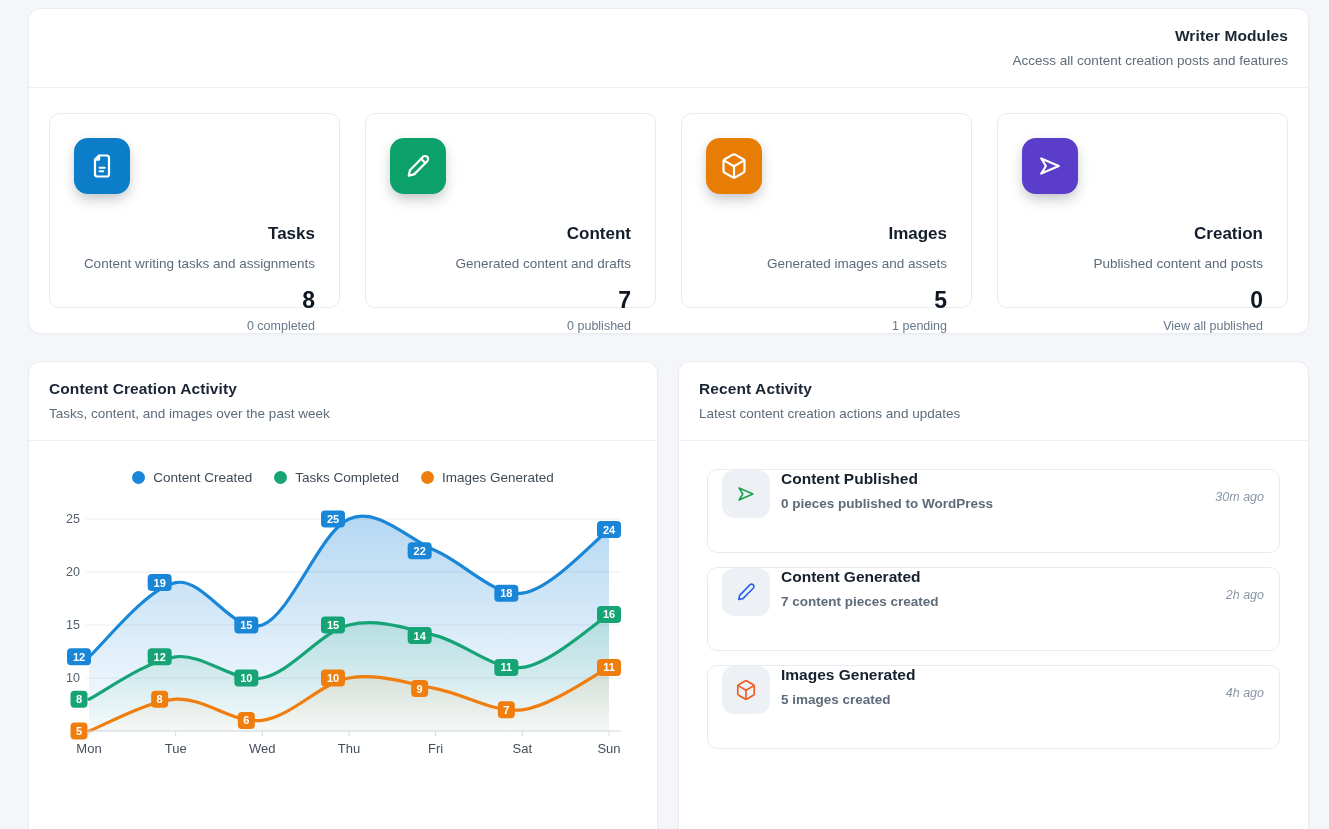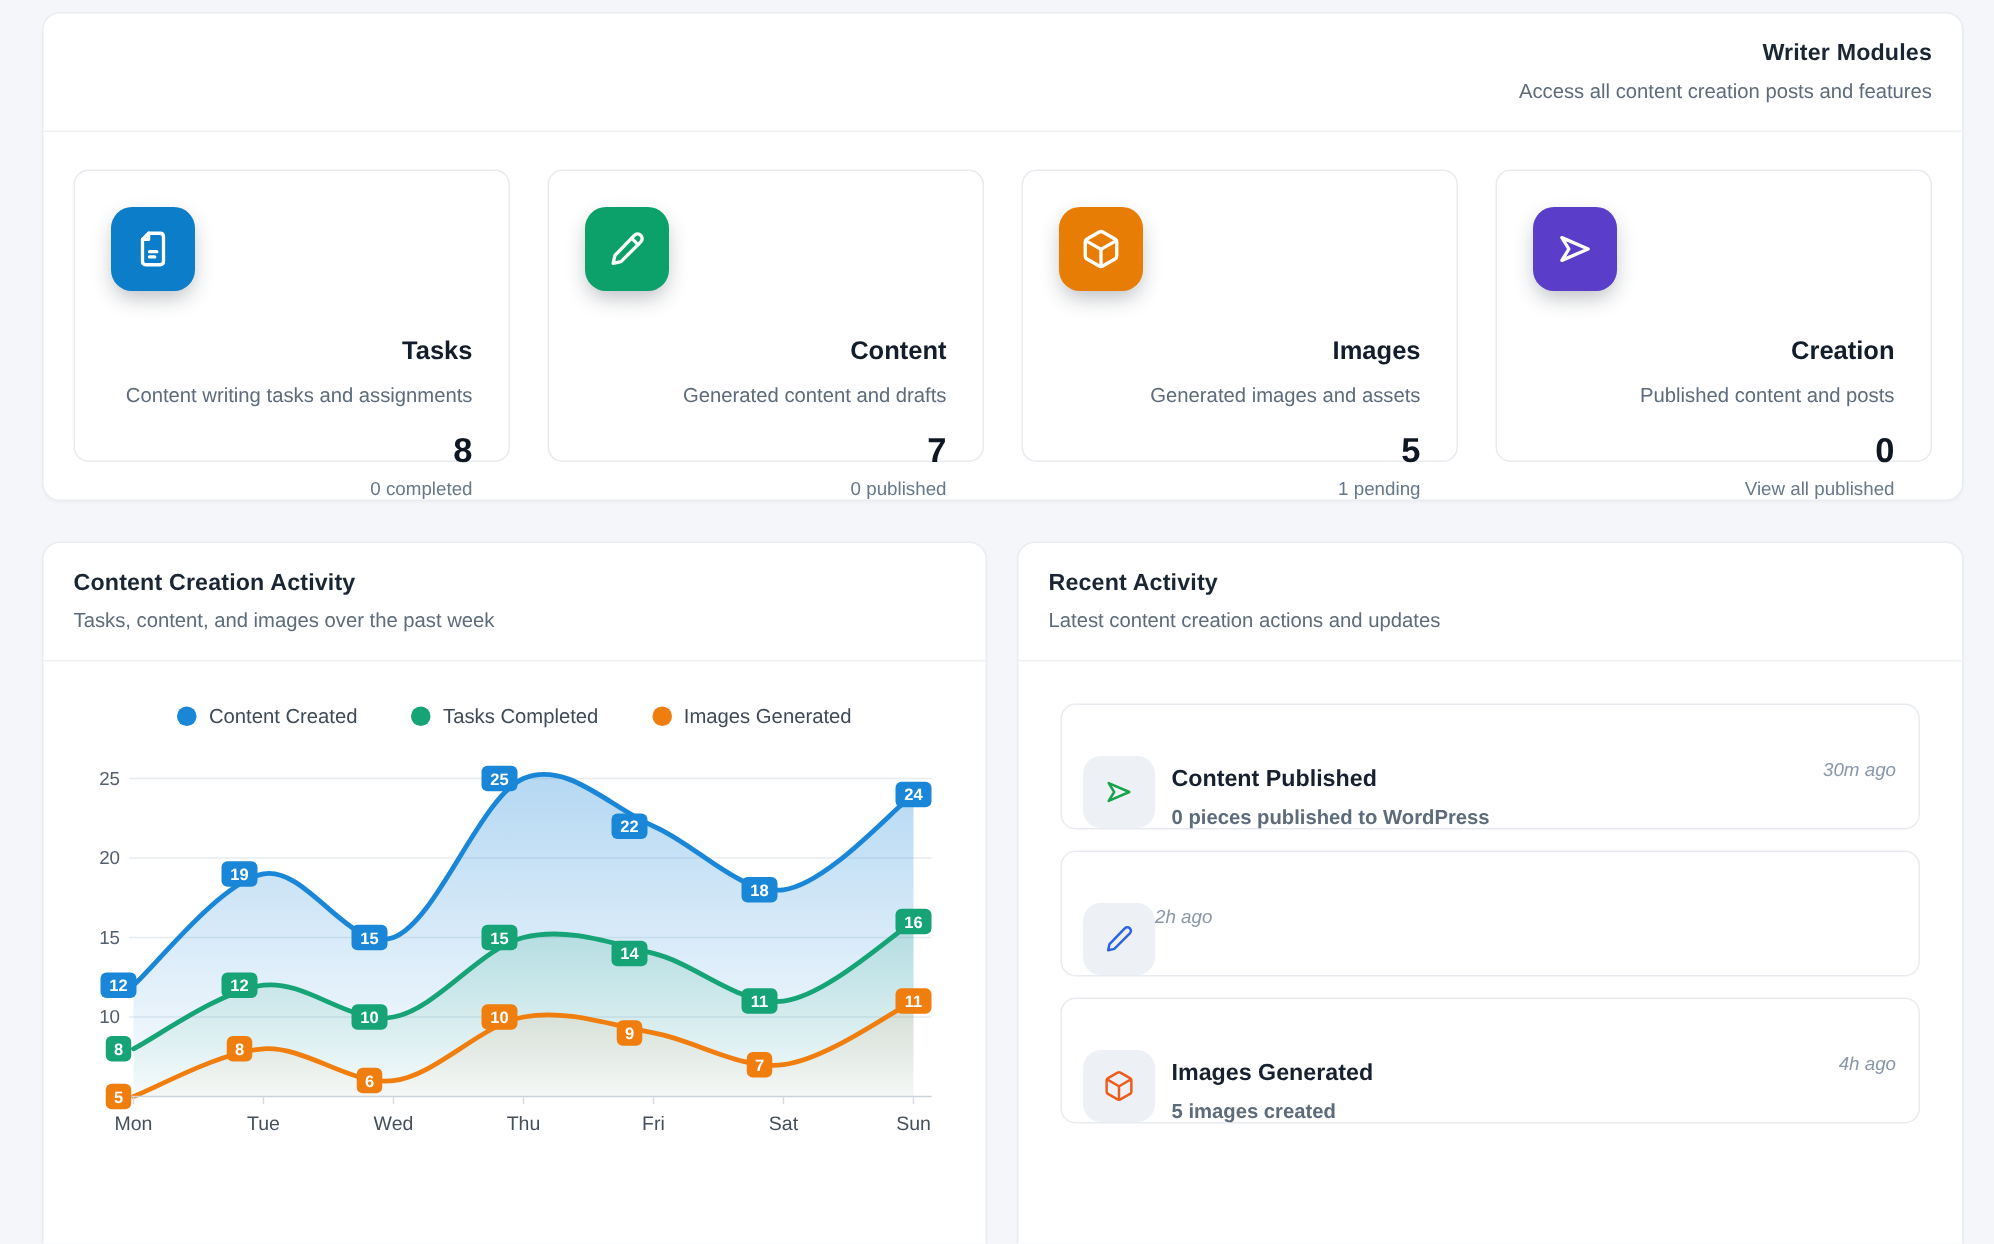--- a/index.html
+++ b/index.html
@@ -43,31 +43,31 @@
   .card-desc { font-size:13.5px; color:#5d6b7a; margin-top:12px; }
   .card-count { font-size:23px; font-weight:700; color:#0f1722; margin-top:16px; }
   .card-foot { font-size:12.5px; color:#67788a; margin-top:5px; }
 
   
   .bottom-row { display:flex; gap:20px; margin:27px 20px 0 28px; align-items:flex-start; }
   .chart-panel { width:630px; height:480px; }
   .recent-panel { width:631px; height:480px; }
 
   .chart-wrap { padding:0 10px; }
-  .legend { display:flex; justify-content:center; align-items:center; gap:36px; margin-top:26px; height:20px; }
+  .legend { display:flex; justify-content:center; align-items:center; gap:22px; margin-top:26px; height:20px; }
   .legend-item { display:flex; align-items:center; gap:8px; cursor:pointer; }
   .legend-dot { width:13px; height:13px; border-radius:50%; }
   .legend-label { font-size:13.5px; color:#3f4a57; }
   #chart-svg { display:block; margin-top:8px; }
 
   
   .activity-list { padding:28px; display:flex; flex-direction:column; gap:14px; }
   .activity-item {
     border:1px solid #e8ecf1; border-radius:10px; background:#fff;
-    height:84px; display:flex; align-items:flex-end; padding:16px 15px 0 14px; cursor:pointer;
+    height:84px; display:flex; align-items:flex-start; padding:0 15px 0 14px; cursor:pointer;
   }
   .activity-icon {
     width:48px; height:48px; border-radius:12px; background:#edf1f6;
     display:flex; align-items:center; justify-content:center; flex:0 0 auto;
   }
   .activity-icon svg { fill:none; stroke:currentColor; stroke-width:1.8; stroke-linecap:round; stroke-linejoin:round; }
   .act-send { color:#19a24a; }
   .act-pencil { color:#2c63e9; }
   .act-cube { color:#ed5c1e; }
   .activity-text { margin-left:11px; flex:1; }
@@ -273,20 +273,24 @@
         </div>
         <div class="activity-time">30m ago</div>
       </div>
 
       <div class="activity-item">
         <div class="activity-icon act-pencil">
           <svg width="22" height="22" viewBox="0 0 24 24">
             <path d="M16.2 4.2 a2.6 2.6 0 0 1 3.7 3.7 L8.6 19.2 L4.1 20.2 L5.1 15.7 Z"></path>
           </svg>
         </div>
+        <div class="activity-text">
+          <div class="activity-title">Content Generated</div>
+          <div class="activity-sub">7 content pieces created</div>
+        </div>
         <div class="activity-time">2h ago</div>
       </div>
 
       <div class="activity-item">
         <div class="activity-icon act-cube">
           <svg width="22" height="22" viewBox="0 0 24 24">
             <path d="M21 16 V8 a2 2 0 0 0 -1 -1.73 l-7 -4 a2 2 0 0 0 -2 0 l-7 4 A2 2 0 0 0 3 8 v8 a2 2 0 0 0 1 1.73 l7 4 a2 2 0 0 0 2 0 l7 -4 A2 2 0 0 0 21 16 z"></path>
             <path d="M3.3 7.2 L12 12.2 L20.7 7.2"></path>
             <path d="M12 21.8 V12.2"></path>
           </svg>

